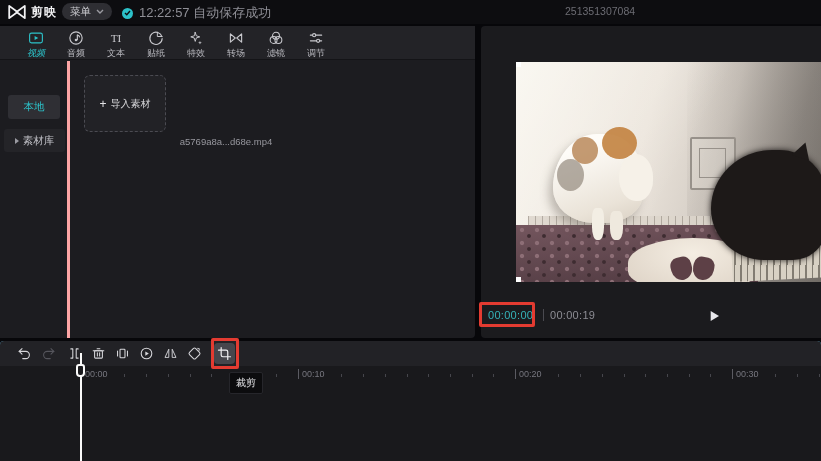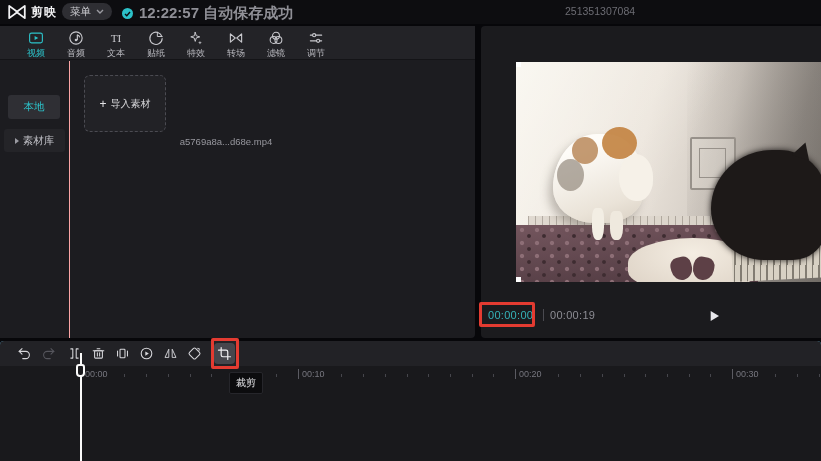--- a/index.html
+++ b/index.html
@@ -9,36 +9,36 @@
 
   
   #topbar { position:absolute; left:0; top:0; width:821px; height:24px; background:#0d0d10; }
   #logo { position:absolute; left:7px; top:3px; width:20px; height:18px; }
   #app-name { position:absolute; left:31px; top:4px; font-size:12px; font-weight:bold; color:#f2f2f4; letter-spacing:1px; }
   #menu-btn { position:absolute; left:62px; top:3px; height:17px; padding:0 8px; background:#2e2e33;
     border-radius:9px; color:#c9c9ce; font-size:10.5px; display:flex; align-items:center; gap:5px; cursor:pointer; }
   #autosave { position:absolute; left:122px; top:4px; display:flex; align-items:center; gap:6px; }
   #autosave .dot { width:11px; height:11px; border-radius:50%; background:var(--accent,#2cc2c9);
     display:flex; align-items:center; justify-content:center; }
-  #autosave .txt { font-size:15px; color:#8f8f96;font-weight:bold; }
+  #autosave .txt { font-size:13px; color:#8f8f96; }
   #project-title { position:absolute; left:565px; top:5px; font-size:10.5px; color:#6c6c73; }
 
   
   #media-panel { position:absolute; left:0; top:26px; width:475px; height:312px; background:#1c1c20; border-radius:0 0 4px 4px; }
   #media-tab-bar { position:absolute; left:0; top:0; width:475px; height:34px; background:#232327;
     display:flex; padding-left:5px; border-bottom:1px solid #141417; }
   .tab { width:40px; height:34px; display:flex; flex-direction:column; align-items:flex-end; justify-content:center;
     gap:1px; color:#c9c9ce; cursor:pointer; }
   .tab .ticon { width:18px; height:18px; display:block; }
   .tab .ticon svg { width:18px; height:18px; display:block; }
   .tab .tlabel { font-size:9px; line-height:10px; color:#b9b9bf; }
   .tab.active { color:var(--accent,#2cc2c9); }
   .tab.active .tlabel { color:var(--accent,#2cc2c9); }
 
-  #sidebar { position:absolute; left:0; top:35px; width:70px; height:277px; background:#1c1c20; border-right:1px solid #fca5a5; }
+  #sidebar { position:absolute; left:0; top:35px; width:70px; height:277px; background:#1c1c20; border-right:3px solid #fca5a5; }
   #side-local { position:absolute; left:8px; top:34px; width:52px; height:24px; background:#2f2f34; border-radius:3px;
     color:var(--accent,#2cc2c9); font-size:10.5px; display:flex; align-items:center; justify-content:center; cursor:pointer; }
   #side-lib { position:absolute; left:4px; top:68px; width:61px; height:23px; background:#242428; border-radius:3px;
     color:#c2c2c8; font-size:10.5px; display:flex; align-items:center; justify-content:center; gap:4px; cursor:pointer; }
   #side-lib .caret { width:0; height:0; border-left:4px solid #9b9ba2; border-top:3.5px solid transparent; border-bottom:3.5px solid transparent; }
 
   #import-btn { position:absolute; left:84px; top:49px; width:82px; height:57px; background:#222226;
     border:1px dashed #4b4b52; border-radius:6px; display:flex; align-items:center; justify-content:center;
     gap:4px; color:#d8d8db; font-size:10px; cursor:pointer; }
   #import-btn .plus { font-size:12px; color:#e4e4e7; }
@@ -164,21 +164,21 @@
 
 <div id="media-panel">
   <div id="media-tab-bar">
       <div class="tab active">
         <span class="ticon">
           <svg viewBox="0 0 24 24" fill="none" stroke="currentColor" stroke-width="1.5" stroke-linecap="round" stroke-linejoin="round">
             <rect x="3.5" y="5.5" width="17" height="13" rx="2.5"></rect>
             <path d="M10.2 9.2 L15 12 L10.2 14.8 Z" fill="currentColor" stroke="none"></path>
           </svg>
         </span>
-        <span class="tlabel" style="color: rgb(44, 194, 201);">视频</span>
+        <span class="tlabel" style="color: rgb(44, 194, 201); font-style: italic;">视频</span>
       </div>
       <div class="tab">
         <span class="ticon">
           <svg viewBox="0 0 24 24" fill="none" stroke="currentColor" stroke-width="1.5" stroke-linecap="round" stroke-linejoin="round">
             <circle cx="12" cy="12" r="8.2"></circle>
             <path d="M13.8 8 v6.4"></path>
             <circle cx="12" cy="14.6" r="1.7" fill="currentColor" stroke="none"></circle>
             <path d="M13.8 8 q2.6 .3 2.8 2.5"></path>
           </svg>
         </span>

